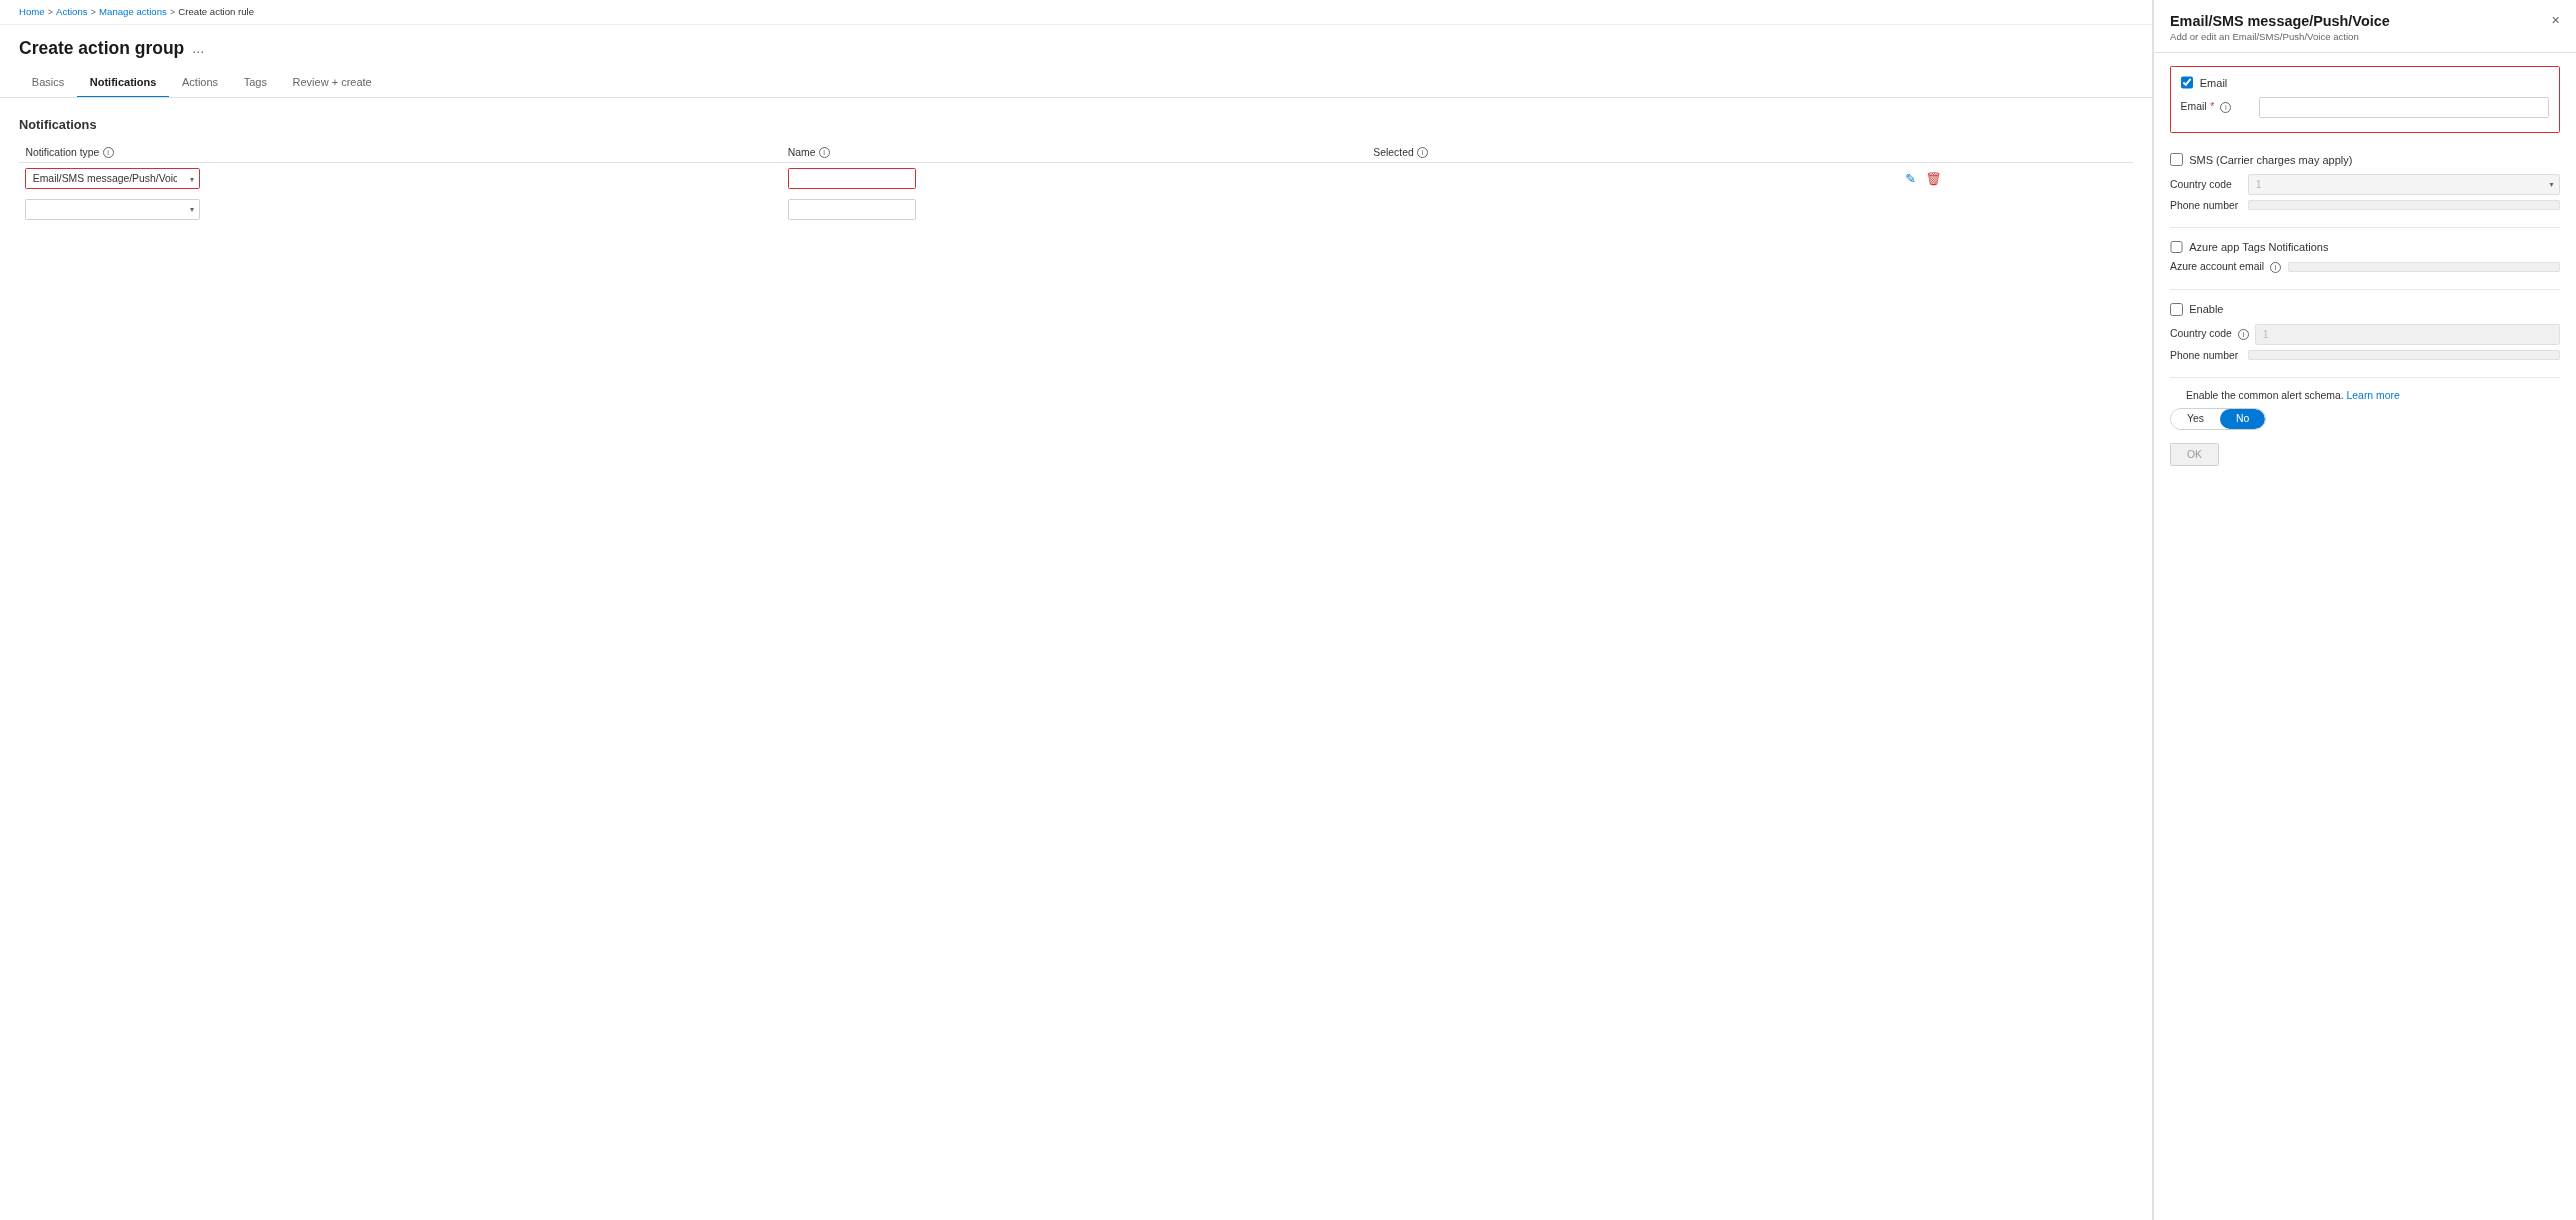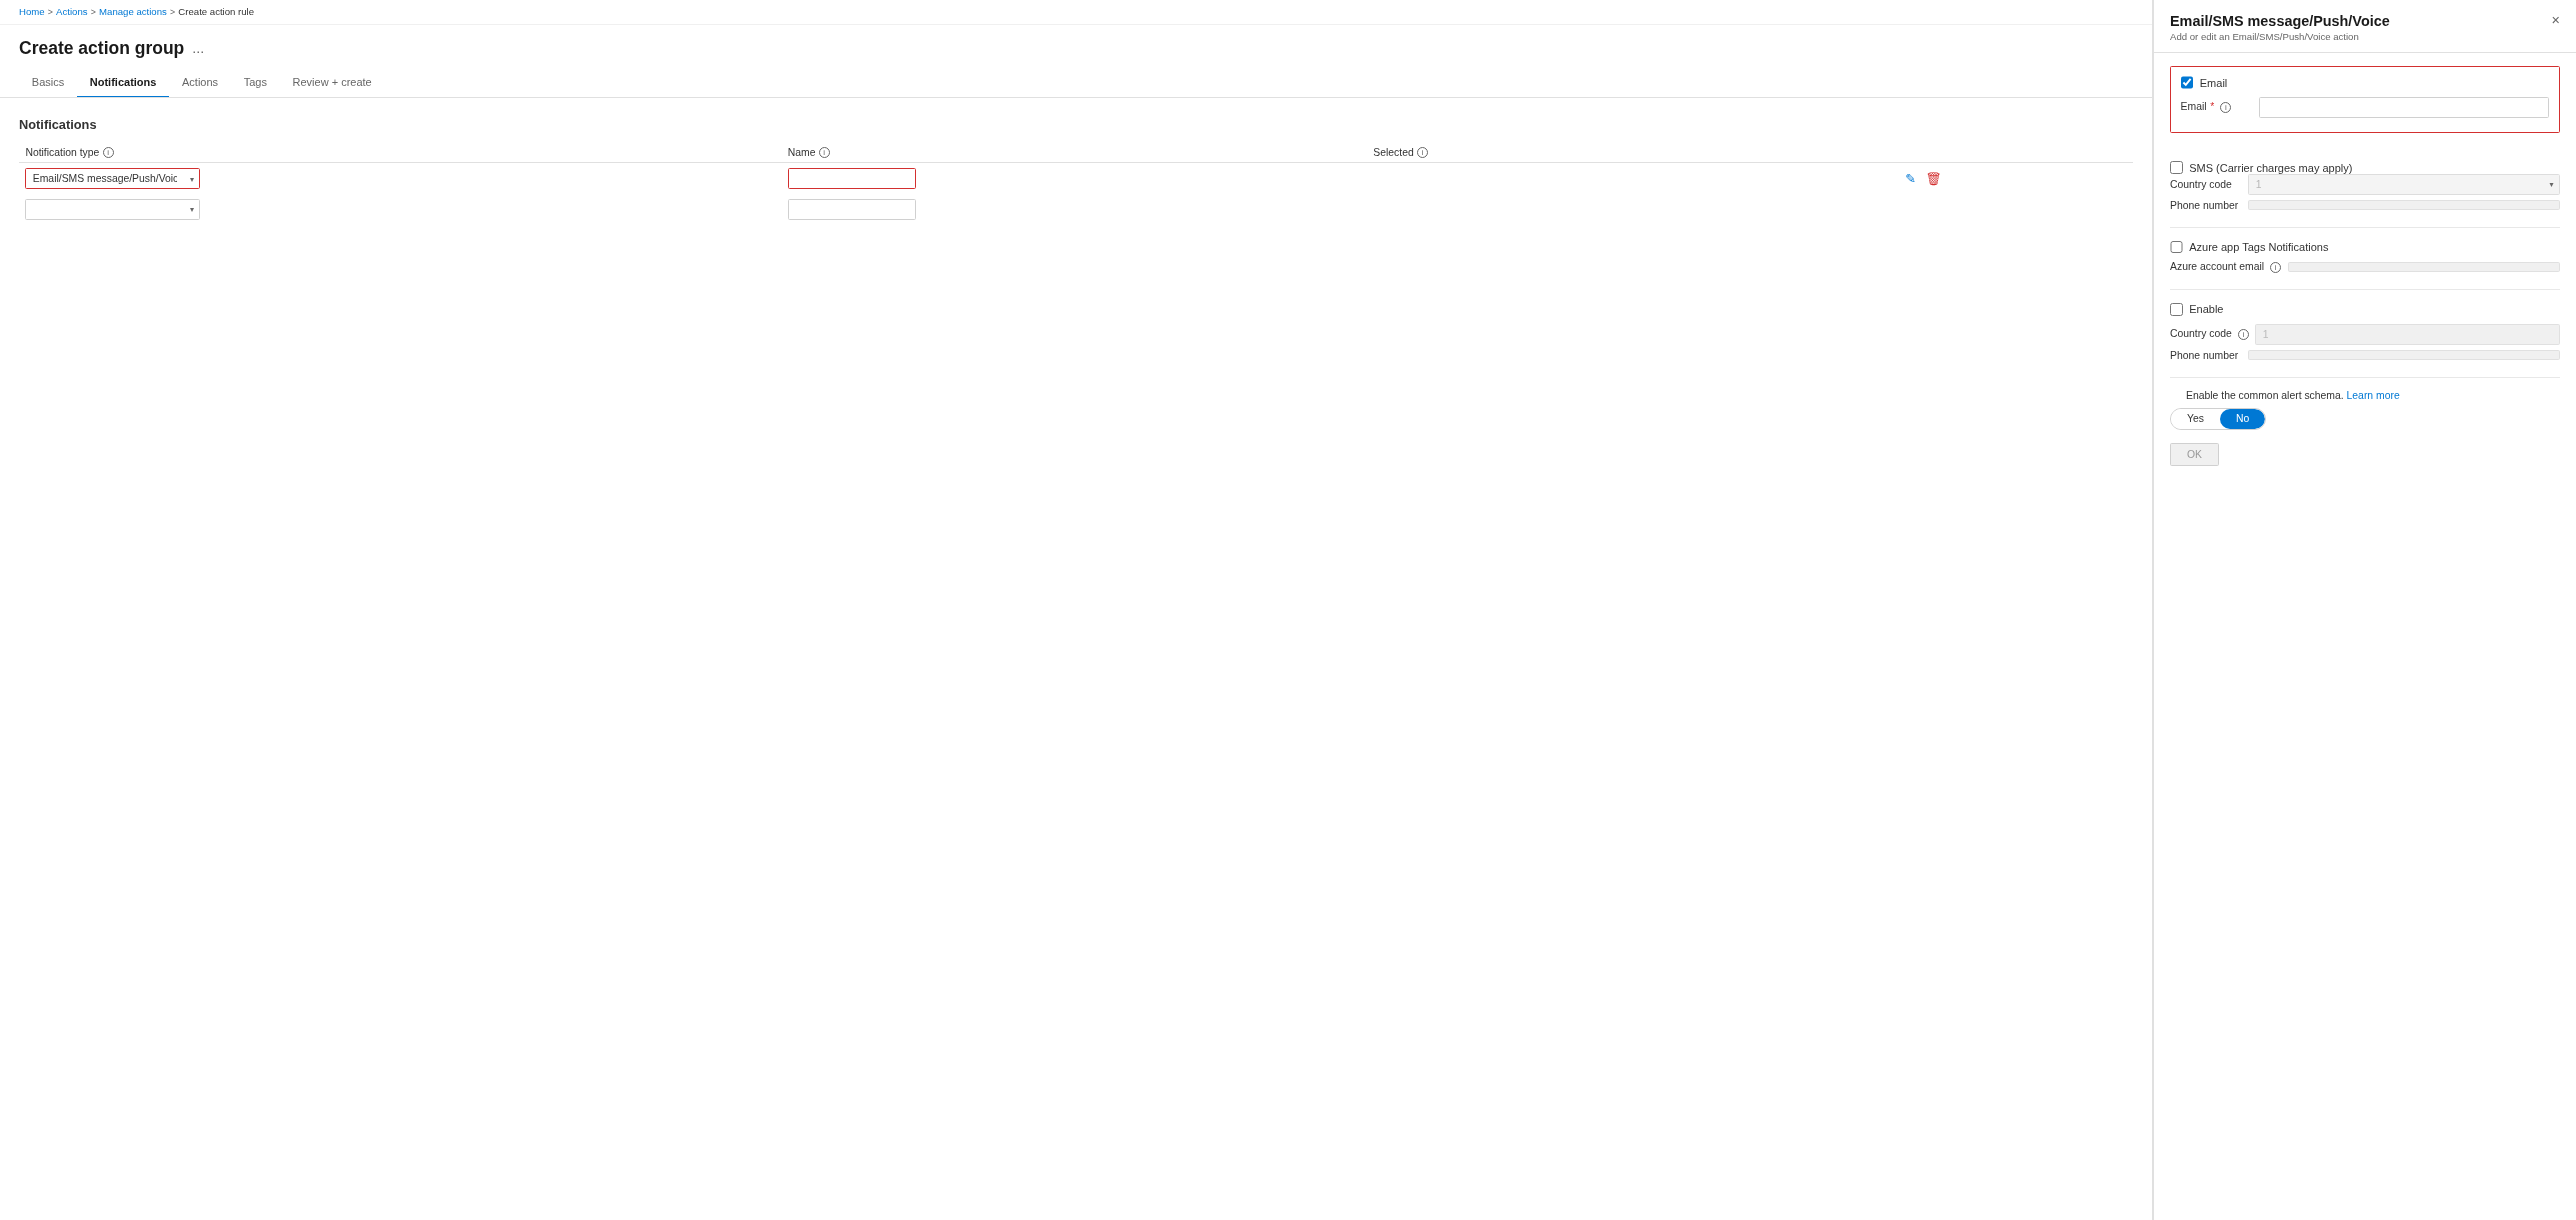--- a/index.html
+++ b/index.html
@@ -244,21 +244,21 @@
     }
     .checkbox-label {
       font-size: 11px;
       font-weight: 500;
     }
 
     .email-section-box {
       border: 1.6px solid #d32f2f;
       border-radius: 1.6px;
       padding: 9.6px;
-      margin-bottom: 28px;
+      margin-bottom: 20px;
     }
 
     .field-row {
       display: flex;
       align-items: center;
       gap: 6.4px;
       margin-bottom: 4.8px;
     }
     .field-label {
       font-size: 10.4px;
@@ -490,21 +490,21 @@
         <span class="field-label">
           <span>Email</span><span class="required"> *</span>
           <span class="info-icon" style="margin-left:3.2px;">i</span>
         </span>
         <input type="text" class="text-input" value="" style="">
       </div>
     </div>
 
     
     <div class="option-section">
-      <div class="checkbox-wrapper" style="">
+      <div class="checkbox-wrapper" style="margin-bottom: 8px;">
         <input type="checkbox" id="sms-cb" style="">
         <label for="sms-cb" class="checkbox-label">SMS (Carrier charges may apply)</label>
       </div>
       <div class="field-row">
         <span class="field-label">Country code</span>
         <div class="select-with-chevron">
           <select style="background:#f0f0f0; color:#999;" disabled="">
             <option>1</option>
           </select>
           <span class="chev">▾</span>

